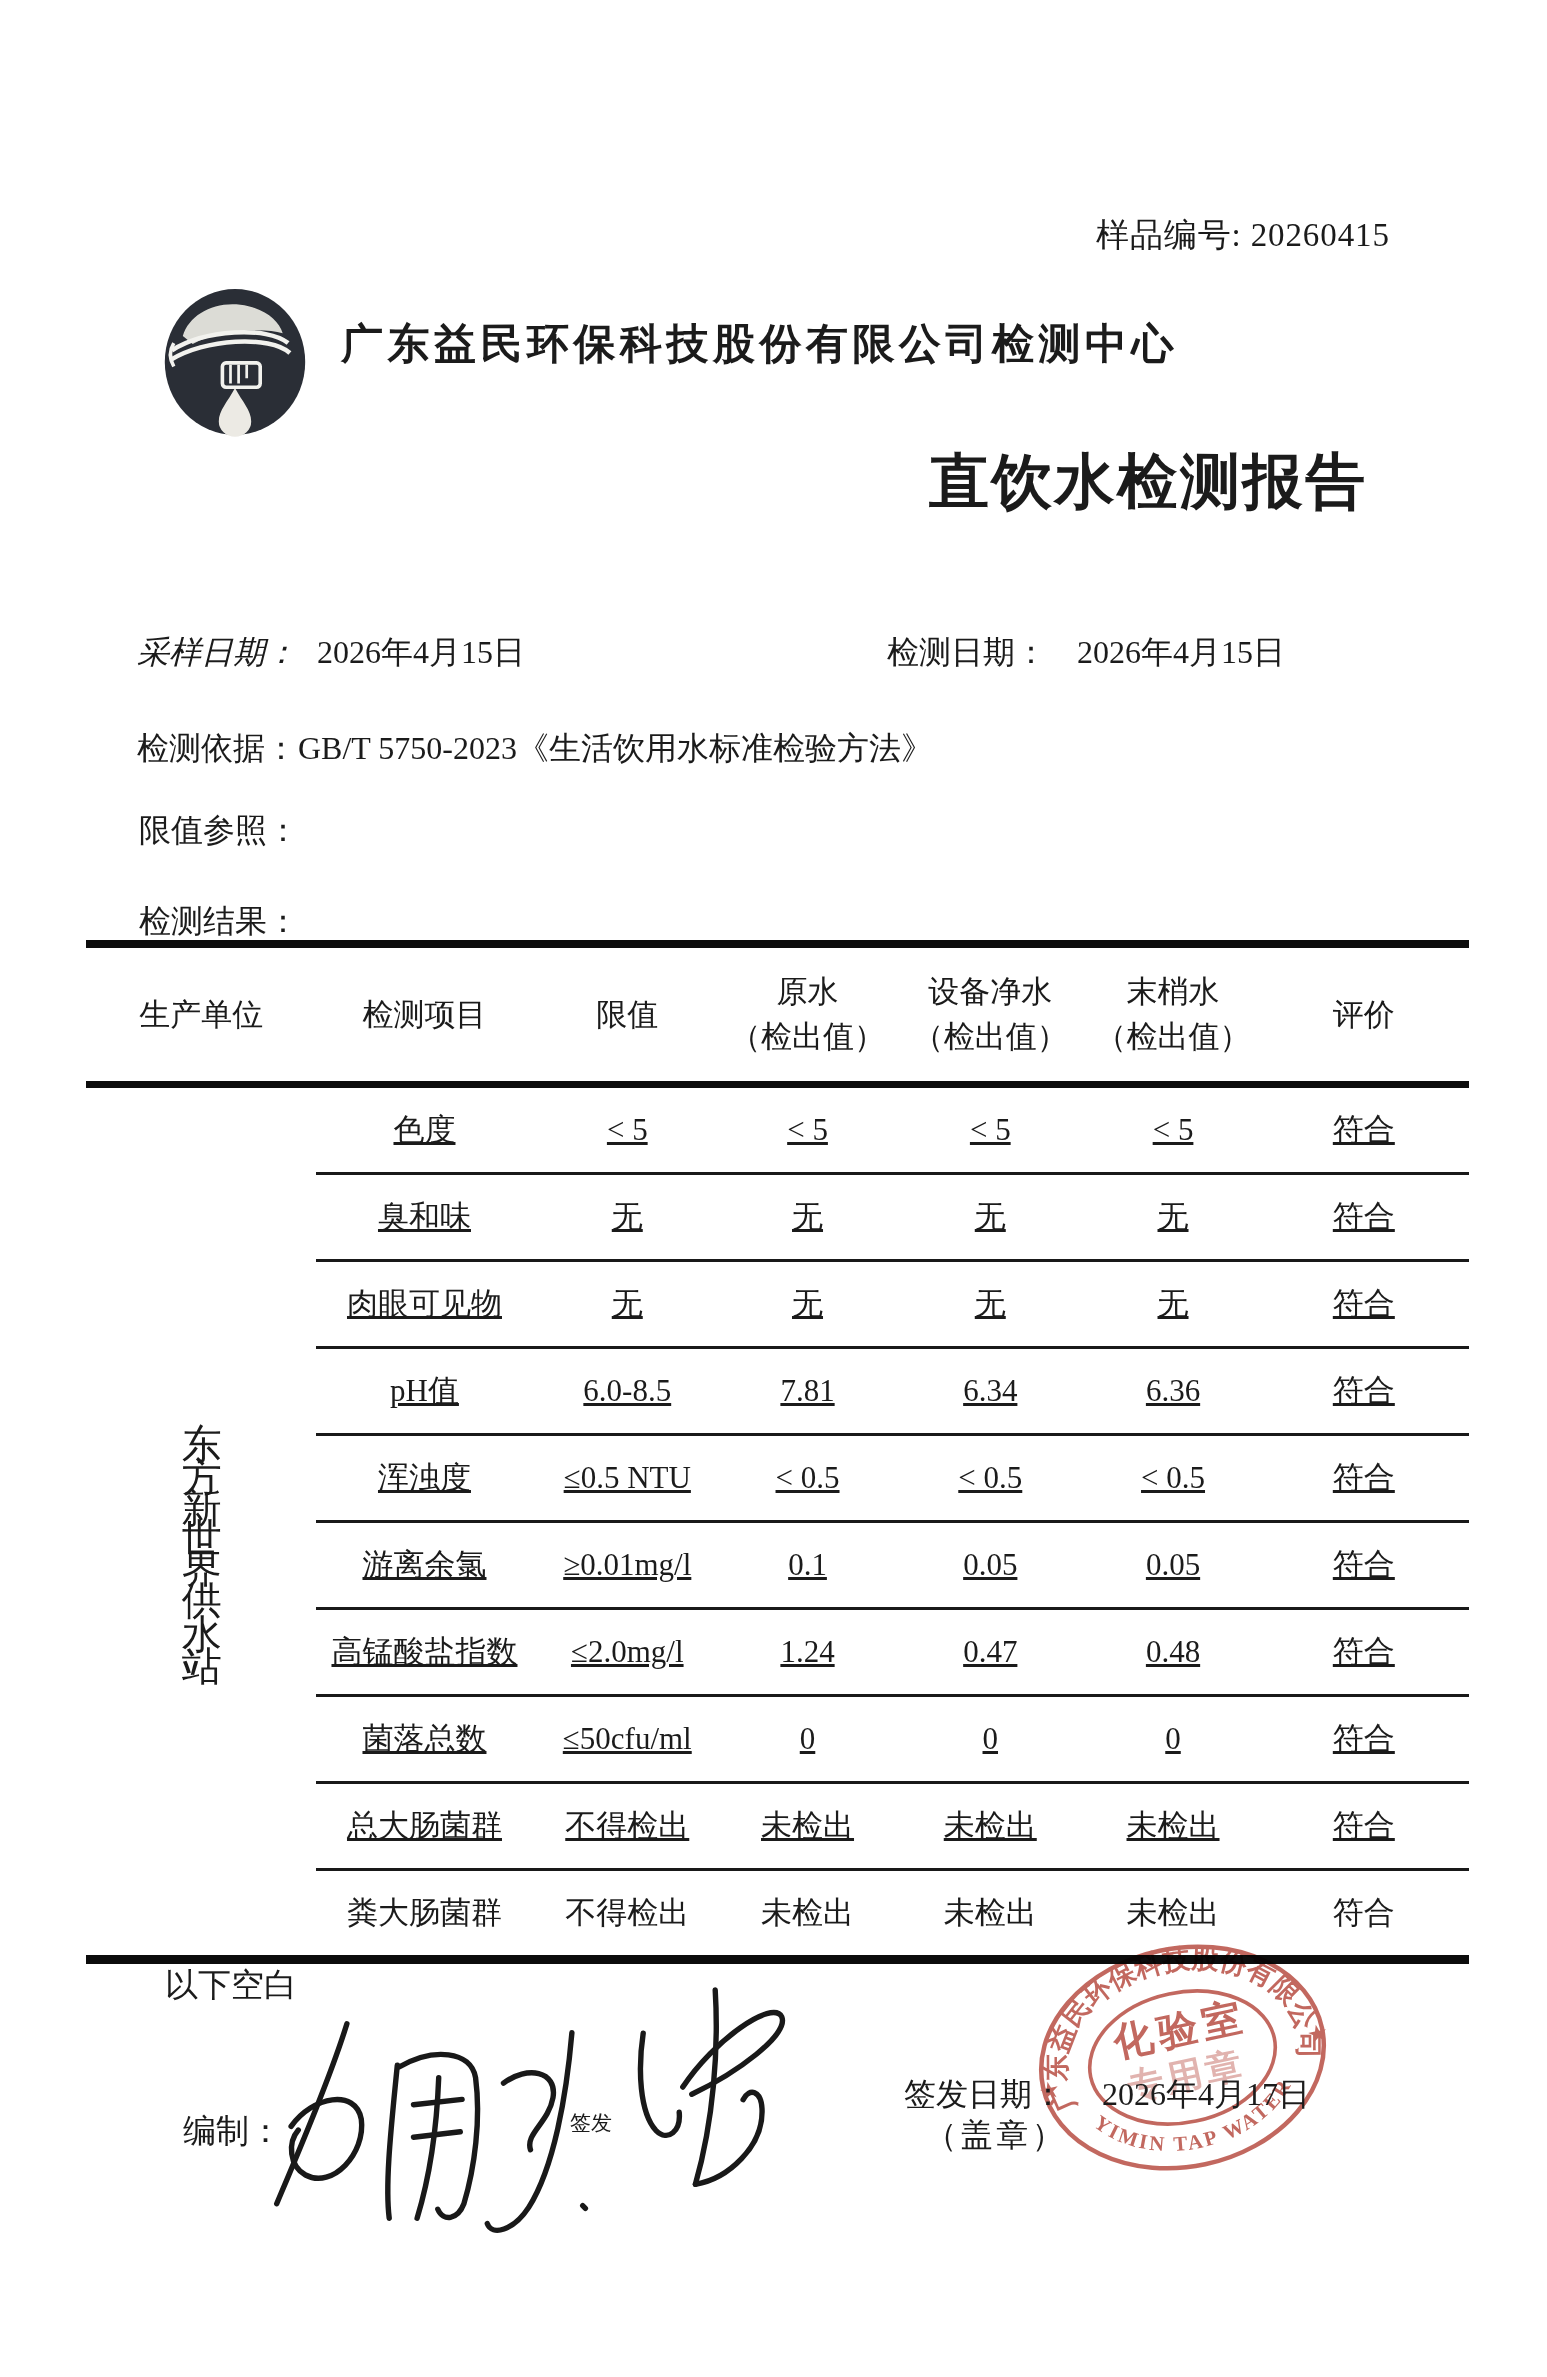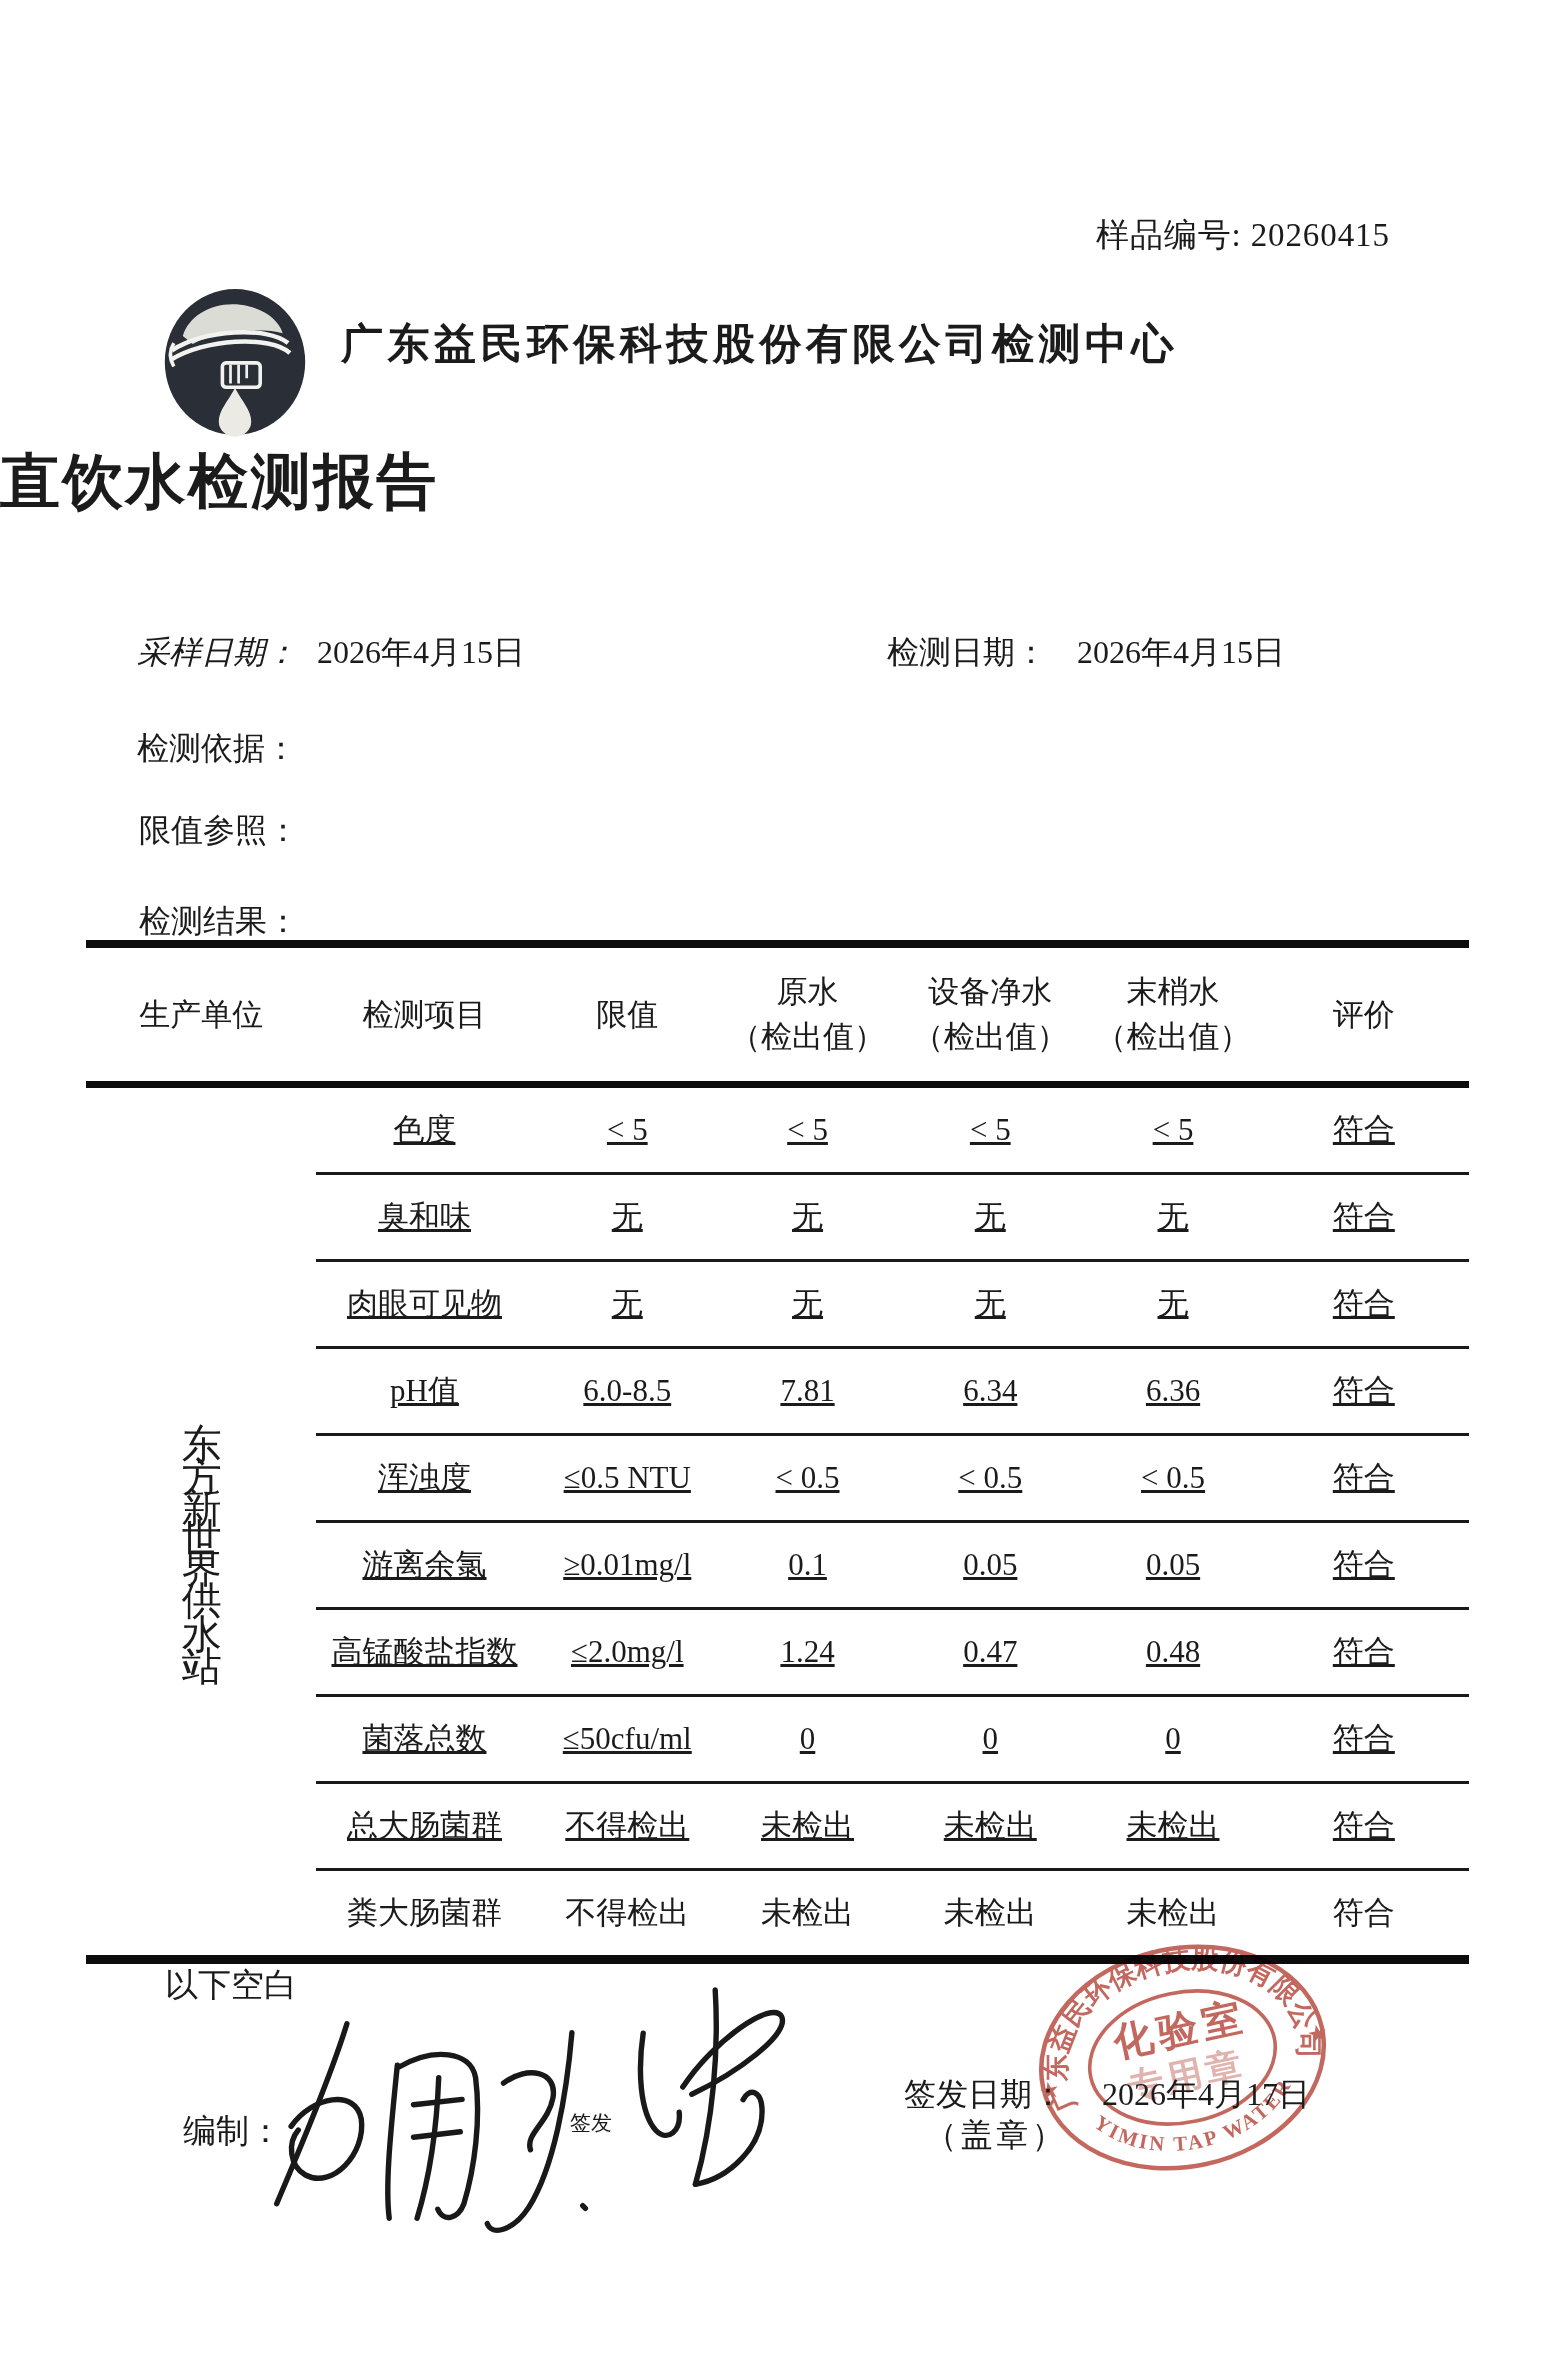--- a/index.html
+++ b/index.html
@@ -11,21 +11,21 @@
   }
   .abs { position:absolute; }
 
   .sample-no { left:1096px; top:213px; font-size:33px; letter-spacing:0.9px; }
   .sample-no .num { margin-left:9px; }
 
   .logo { left:163px; top:287px; width:144px; height:150px; }
 
   .company { left:341px; top:316px; font-size:42px; font-weight:bold; letter-spacing:4.5px; white-space:nowrap; }
 
-  .title { left:0; top:442px; width:1368px; text-align:left; font-size:60px; font-weight:bold; letter-spacing:2.7px; }
+  .title { left:0; top:442px; width:1368px; text-align:right; font-size:60px; font-weight:bold; letter-spacing:2.7px; }
 
   .meta { font-size:32px; white-space:nowrap; }
   .m-lbl-sampling { left:137px; top:631px;font-style:italic; }
   .m-val-sampling { left:317px; top:631px; }
   .m-lbl-testing  { left:887px; top:631px; }
   .m-val-testing  { left:1077px; top:631px; }
   .m-lbl-method   { left:137px; top:727px; }
   .m-val-method   { left:298px; top:727px; }
   .m-lbl-limitref { left:139px; top:809px; }
   .m-val-limitref { left:299px; top:809px; }
@@ -86,20 +86,21 @@
   <div class="abs company">广东益民环保科技股份有限公司检测中心</div>
 
   <div class="abs title">直饮水检测报告</div>
 
   <span class="abs meta m-lbl-sampling">采样日期：</span>
   <span class="abs meta m-val-sampling">2026年4月15日</span>
   <span class="abs meta m-lbl-testing">检测日期：</span>
   <span class="abs meta m-val-testing">2026年4月15日</span>
 
   <span class="abs meta m-lbl-method">检测依据：</span>
+  <span class="abs meta m-val-method">GB/T 5750-2023《生活饮用水标准检验方法》</span>
 
   <span class="abs meta m-lbl-limitref">限值参照：</span>
 
   <span class="abs meta m-results">检测结果：</span>
 
   <table class="results">
     <colgroup>
       <col style="width:230px">
         <col style="width:216px">
         <col style="width:189px">

